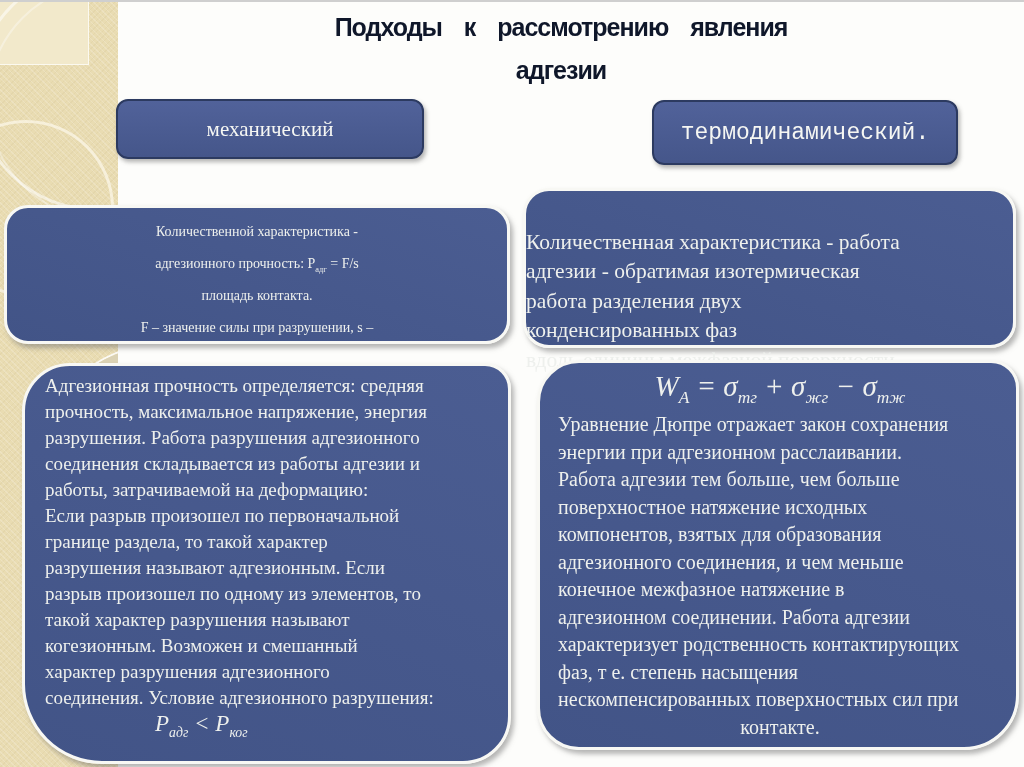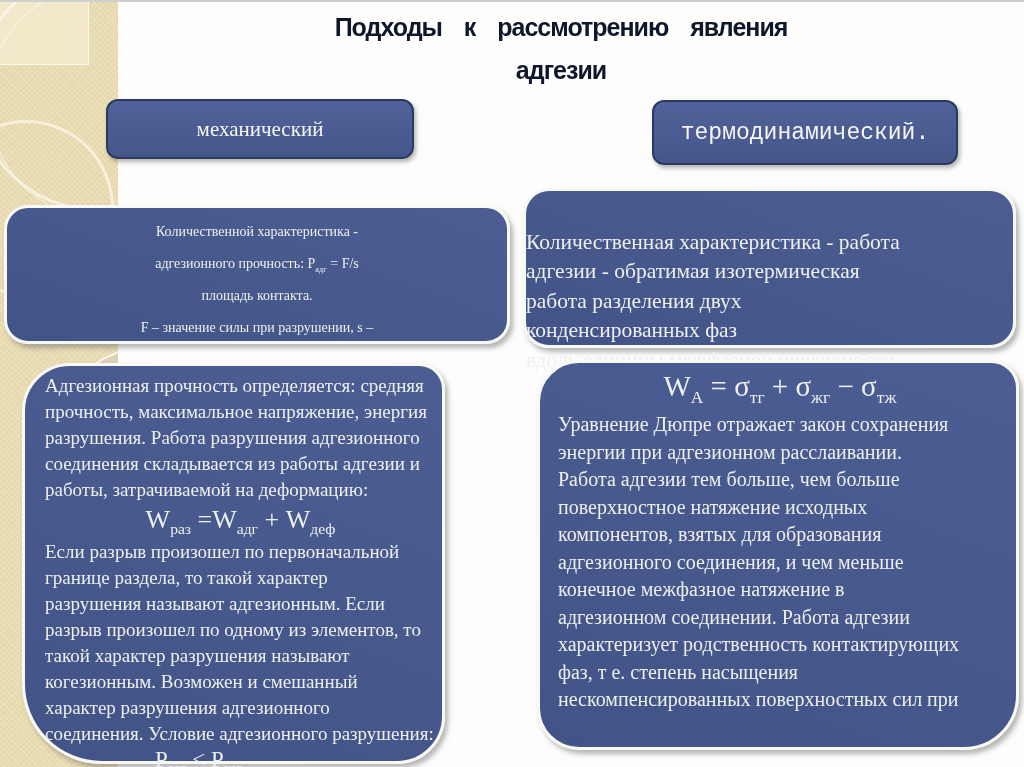--- a/index.html
+++ b/index.html
@@ -36,52 +36,52 @@
     white-space:pre-line; word-spacing:16px; letter-spacing:-1px;
   }
   
   .hdr{
     position:absolute; z-index:2; box-sizing:border-box;
     background:linear-gradient(180deg,#51629a 0%,#45568a 100%);
     border:2px solid #2c3a60; border-radius:12px;
     box-shadow:2px 3px 4px rgba(90,90,90,.45);
     color:#f6f7f3; display:flex; align-items:center; justify-content:center;
   }
-  .hdr.left {left:106px; top:97px; width:308px; height:60px; font-size:21px;}
+  .hdr.left {left:116px; top:97px; width:308px; height:60px; font-size:21px;}
   .hdr.right{left:652px; top:98px; width:306px; height:65px; font-size:23px;font-family:Liberation Mono, monospace;}
   
   .panel{
     position:absolute; z-index:2; box-sizing:border-box;
     background:linear-gradient(200deg,#4b5d92 0%,#425487 100%);
     border:3px solid #f8f8f4;
     box-shadow:3px 4px 5px rgba(110,110,110,.5);
     color:#eef0ed;
   }
   .panel.mid-left{
     left:4px; top:203px; width:506px; height:139px; border-radius:24px;
     text-align:center; font-size:14px; line-height:32px; padding-top:8px;
   }
   .panel.mid-right{
     left:523px; top:186px; width:493px; height:160px; border-radius:26px;
     text-align:left; font-size:21.5px; line-height:29.5px; padding-top:7px;
     white-space:pre-line;
   }
   .panel.bot-left{
-    left:22px; top:361px; width:423px; height:401px;
+    left:22px; top:361px; width:489px; height:401px;
     border-radius:48px 26px 48px 80px;
     font-size:19px; line-height:26px; padding:7px 6px 0 20px;
   }
   .panel.bot-right{
     left:537px; top:358px; width:482px; height:390px;
     border-radius:42px 28px 55px 42px;
     font-size:20px; line-height:27.5px; padding:4px 14px 0 18px;
   }
   .pre{white-space:pre-line;}
   .formula{
-    text-align:center; font-size:26px; line-height:30px; padding:2px 0 4px 0;
+    text-align:center; font-size:26px; line-height:30px; padding:2px 0 4px 0;font-style:italic;
   }
   .formula.dupre{font-size:29px; line-height:34px; padding:2px 0 8px 0;}
   .formula.condition{
     text-align:left; font-size:23px; line-height:26px; padding:0 0 0 110px;
   }
   sub{font-size:.6em; line-height:0;}
   .centered-line{text-align:center;}
 </style>
 </head>
 <body>
@@ -120,21 +120,20 @@
 конденсированных  фаз
 вдоль единицы межфазной поверхности.</span>
   </div>
 
   <div class="panel bot-left">
     <div class="pre">Адгезионная  прочность определяется:  средняя
 прочность,  максимальное напряжение, энергия
 разрушения. Работа разрушения  адгезионного
 соединения  складывается  из  работы адгезии и
 работы, затрачиваемой на деформацию:</div>
-    <div class="formula"><span>W</span><sub>раз</sub><span> =</span><span>W</span><sub>адг</sub><span> + </span><span>W</span><sub>деф</sub></div>
     <div class="pre">Если  разрыв произошел  по  первоначальной
 границе  раздела,  то  такой  характер
 разрушения называют адгезионным.  Если
 разрыв произошел по одному из элементов, то
 такой характер разрушения называют
 когезионным. Возможен  и  смешанный
 характер разрушения  адгезионного
 соединения. Условие адгезионного разрушения:</div>
     <div class="formula condition"><span>P</span><sub>адг</sub><span> &lt; P</span><sub>ког</sub></div>
   </div>
@@ -145,15 +144,16 @@
 энергии  при  адгезионном расслаивании.
 Работа адгезии тем больше, чем больше
 поверхностное натяжение исходных
 компонентов, взятых для образования
 адгезионного  соединения,  и  чем  меньше
 конечное межфазное  натяжение  в
 адгезионном  соединении.  Работа  адгезии
 характеризует  родственность  контактирующих
 фаз,  т  е.  степень насыщения
 нескомпенсированных поверхностных сил при</div>
+    <div class="centered-line">контакте.</div>
   </div>
 
 </div>
 
 </body></html>

